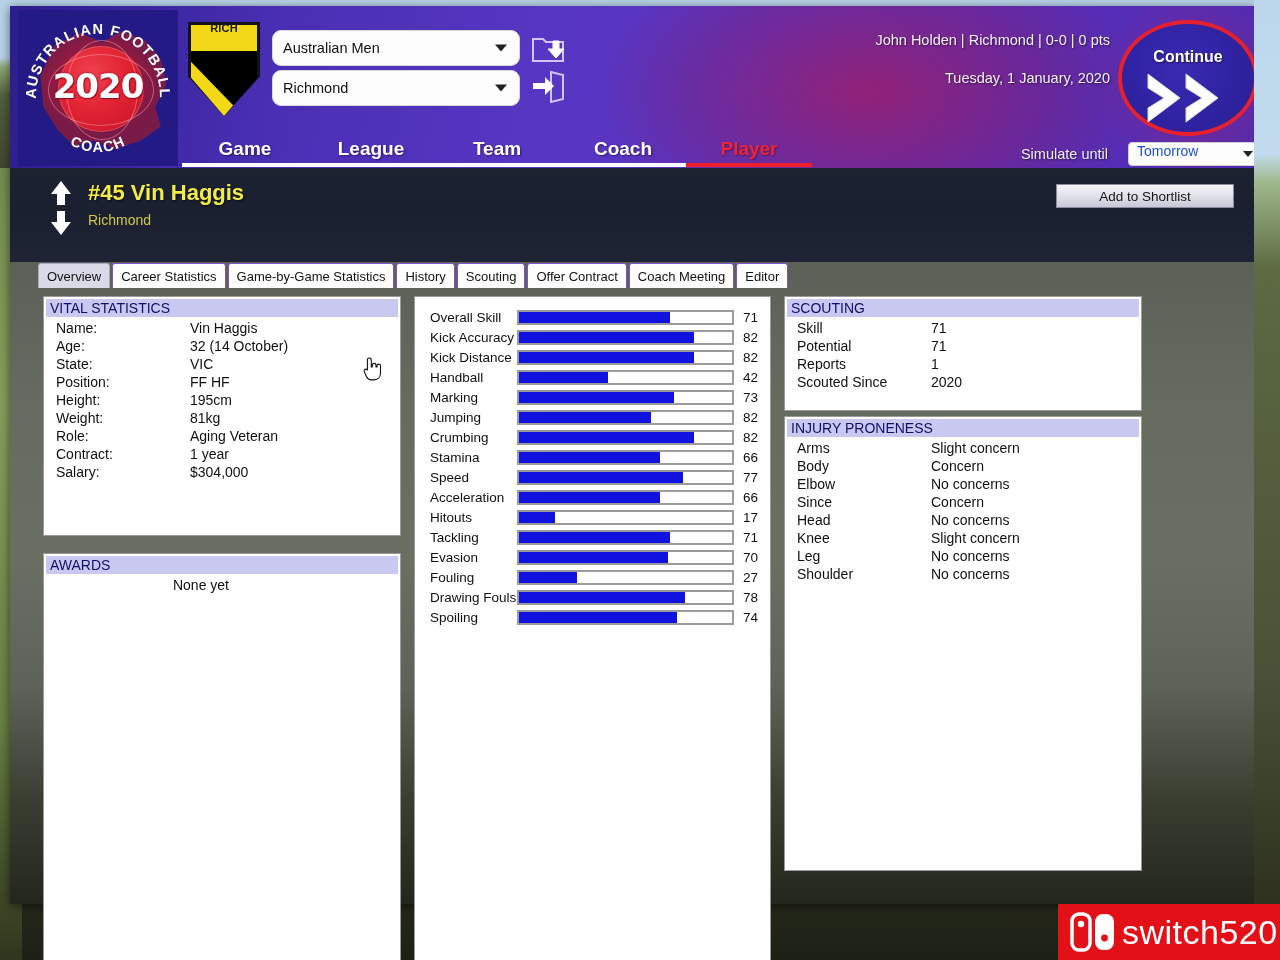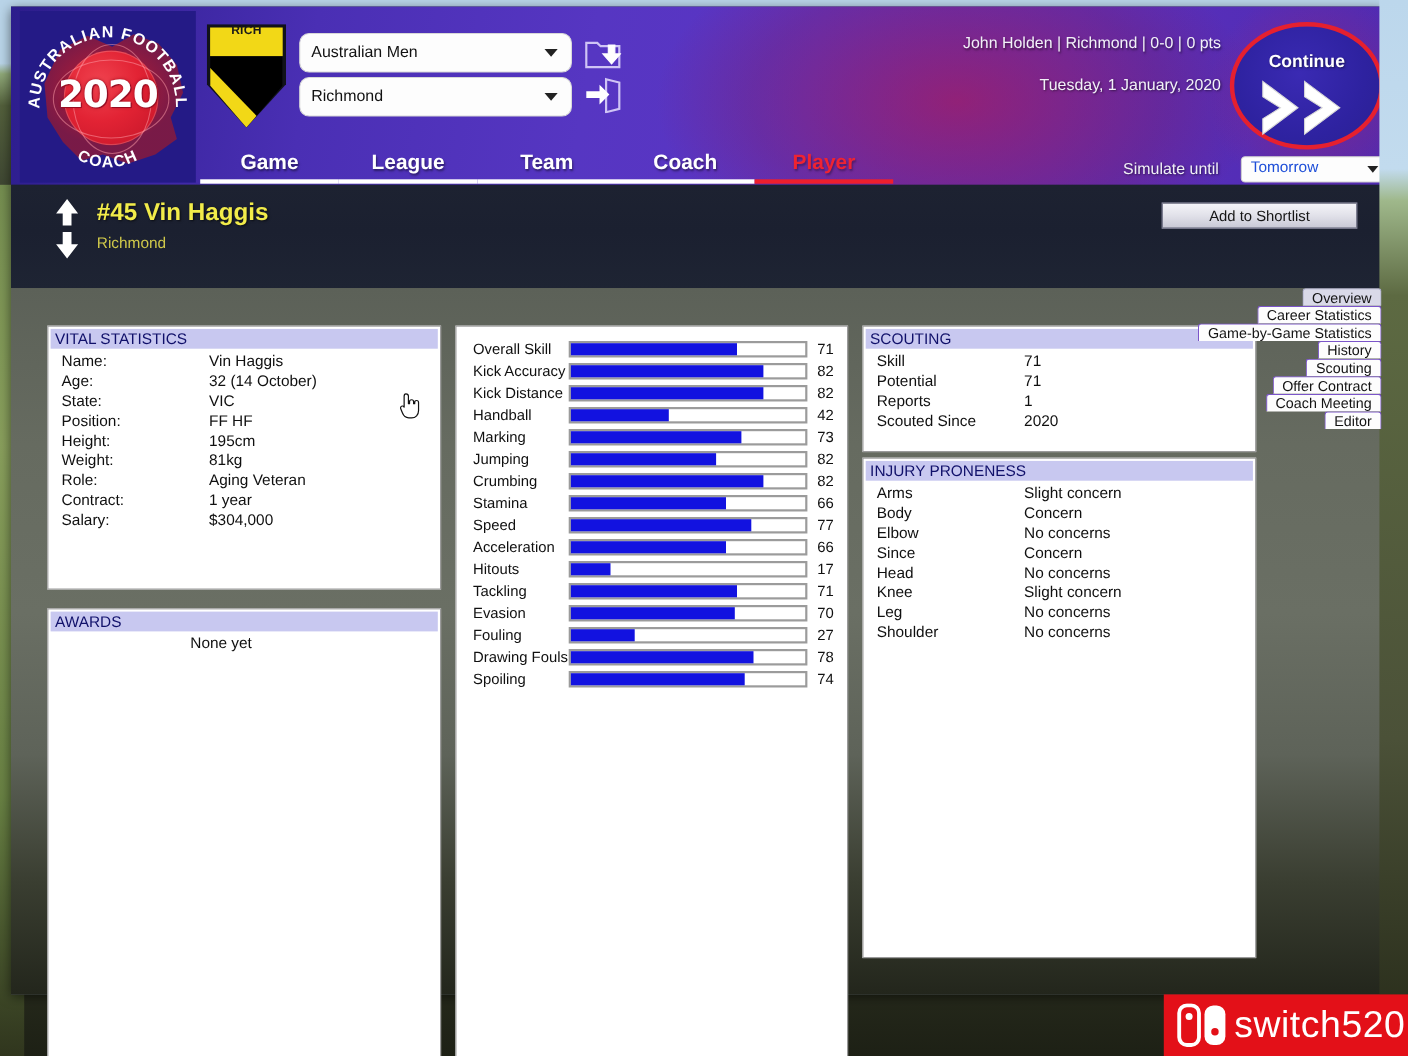--- a/index.html
+++ b/index.html
@@ -247,21 +247,20 @@
     cursor:pointer;
   }
 
   
   #tab-bar {
     position:absolute; left:0; top:256px;
     height:26px; width:100%;
     display:flex; align-items:flex-end;
     padding-left:28px;
     z-index:5;
-    flex-direction:column;
   }
   .tab {
     height:25px;
     padding:0 8px;
     margin-right:2px;
     background:#fdfdfd;
     border:1px solid #7b55c9;
     border-bottom:none;
     border-radius:3px 3px 0 0;
     font-size:13px; color:#131313;

